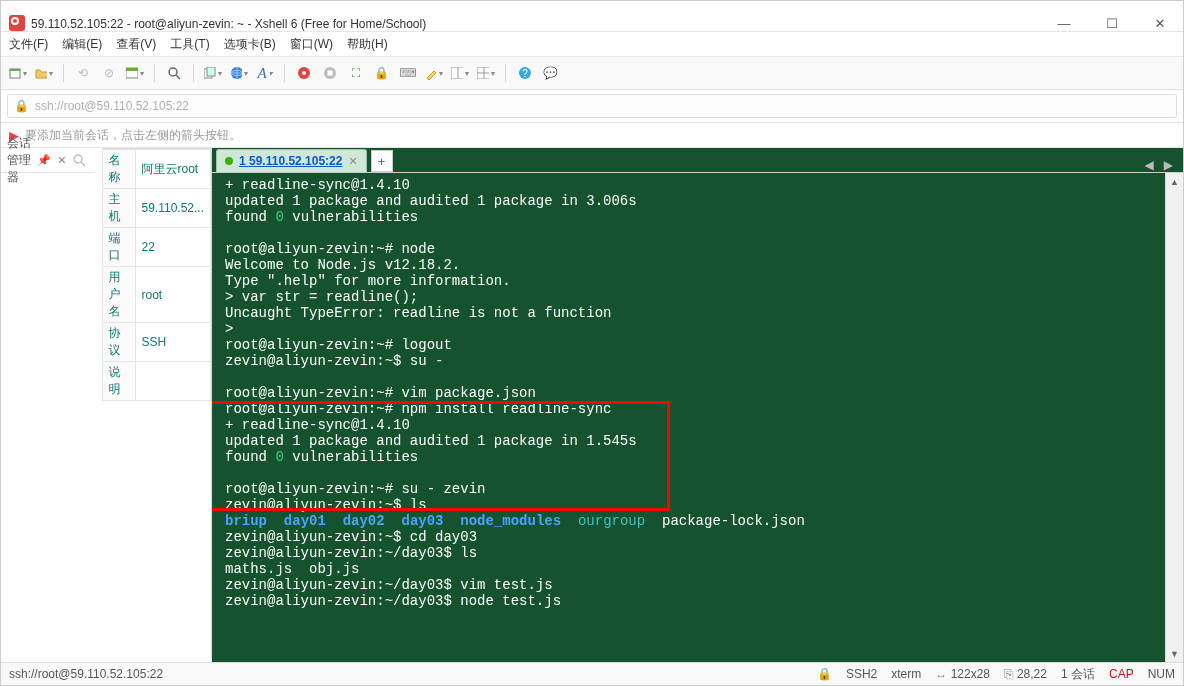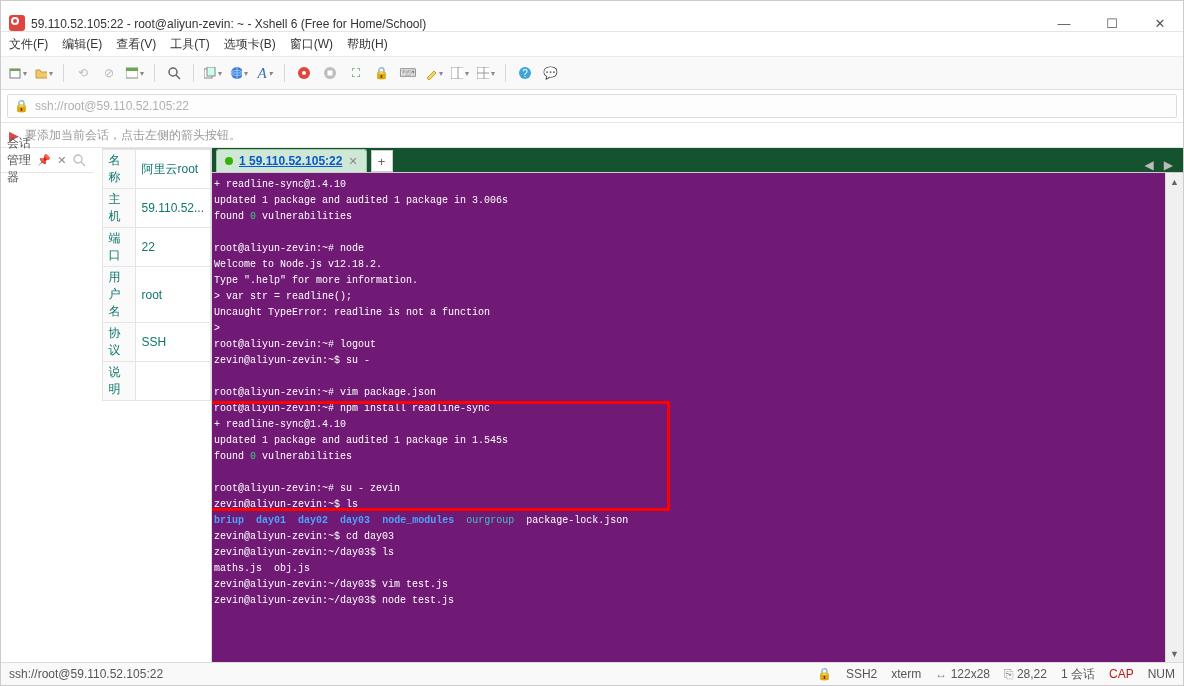--- a/index.html
+++ b/index.html
@@ -49,21 +49,21 @@
 
 .main{flex:1;display:flex;flex-direction:column;min-width:0}
 .tabs{height:24px;display:flex;align-items:flex-end;background:#14532d;border-bottom:1px solid #ccc;padding-left:4px;padding-right:6px}
 .tab{height:22px;display:flex;align-items:center;gap:6px;padding:0 8px;background:#cfe8d6;border:1px solid #9bc7a8;border-bottom:none;border-radius:3px 3px 0 0;font-size:12px;cursor:pointer}
 .tab .g-dot{width:8px;height:8px;border-radius:50%;background:#38b000}
 .tab .label{color:#0a58ca;text-decoration:underline;font-weight:600}
 .tab .x{color:#888;font-size:11px}
 .add-tab{width:20px;height:20px;margin-left:4px;border:1px solid #ccc;display:flex;align-items:center;justify-content:center;background:#fff;cursor:pointer;font-size:13px;color:#666}
 .tabs .navarrows{margin-left:auto;display:flex;gap:10px;color:#bbb;padding-right:4px}
 .term-wrap{flex:1;display:flex;background:#fff;min-height:0}
-.term{flex:1;background:#701a75;color:#fff;font-family:"Consolas","Courier New",monospace;font-size:10px;line-height:16px;padding:4px 2px;overflow:hidden;position:relative;white-space:pre}
+.term{flex:1;background:#14532d;color:#fff;font-family:"Consolas","Courier New",monospace;font-size:14px;line-height:16px;padding:4px 13px;overflow:hidden;position:relative;white-space:pre}
 .term .c-green{color:#33d17a}
 .term .c-blue{color:#4aa3ff;font-weight:bold}
 .term .c-cyan{color:#3fc0c7}
 .redbox{position:absolute;border:3px solid #ff0000;pointer-events:none}
 .scroll{width:17px;background:#f0f0f0;border-left:1px solid #d8d8d8;display:flex;flex-direction:column}
 .scroll .arr{height:17px;display:flex;align-items:center;justify-content:center;font-size:9px;color:#666}
 .scroll .track{flex:1;background:#f0f0f0}
 
 .status{height:22px;border-top:1px solid #dcdcdc;display:flex;align-items:center;padding:0 8px;font-size:12px;color:#555;gap:14px;background:#f9f9f9}
 .status .spacer{flex:1}

